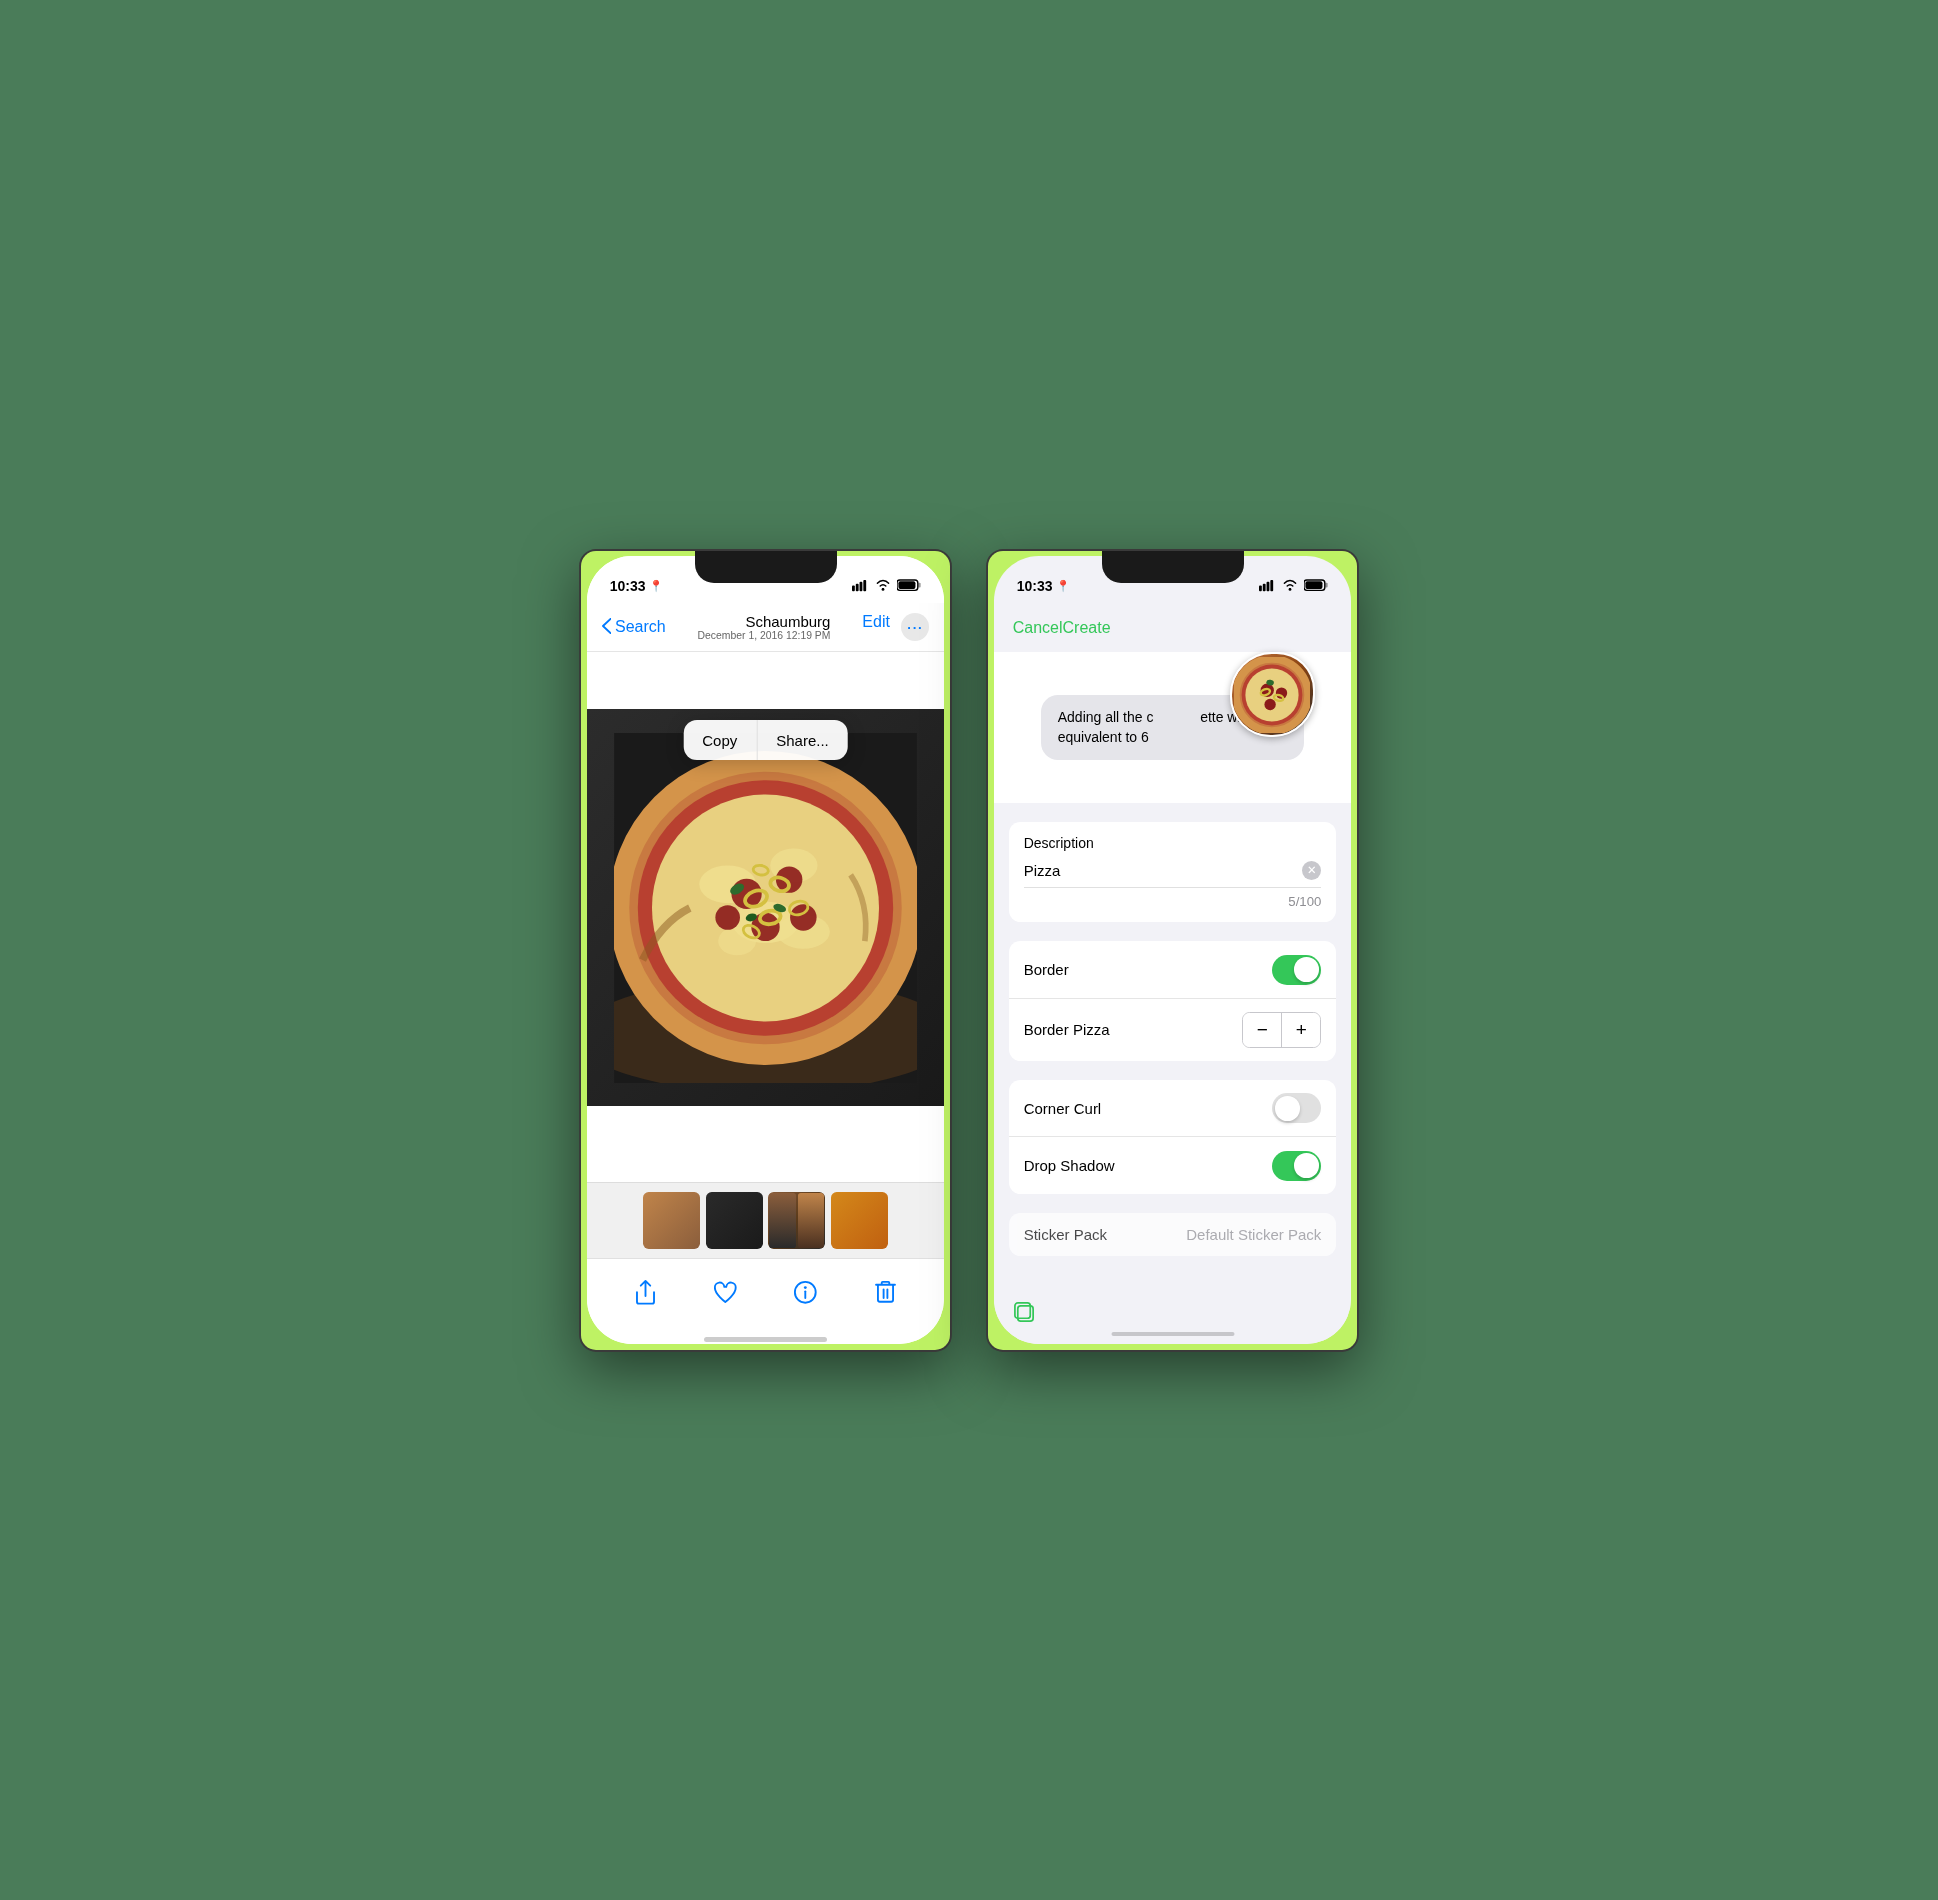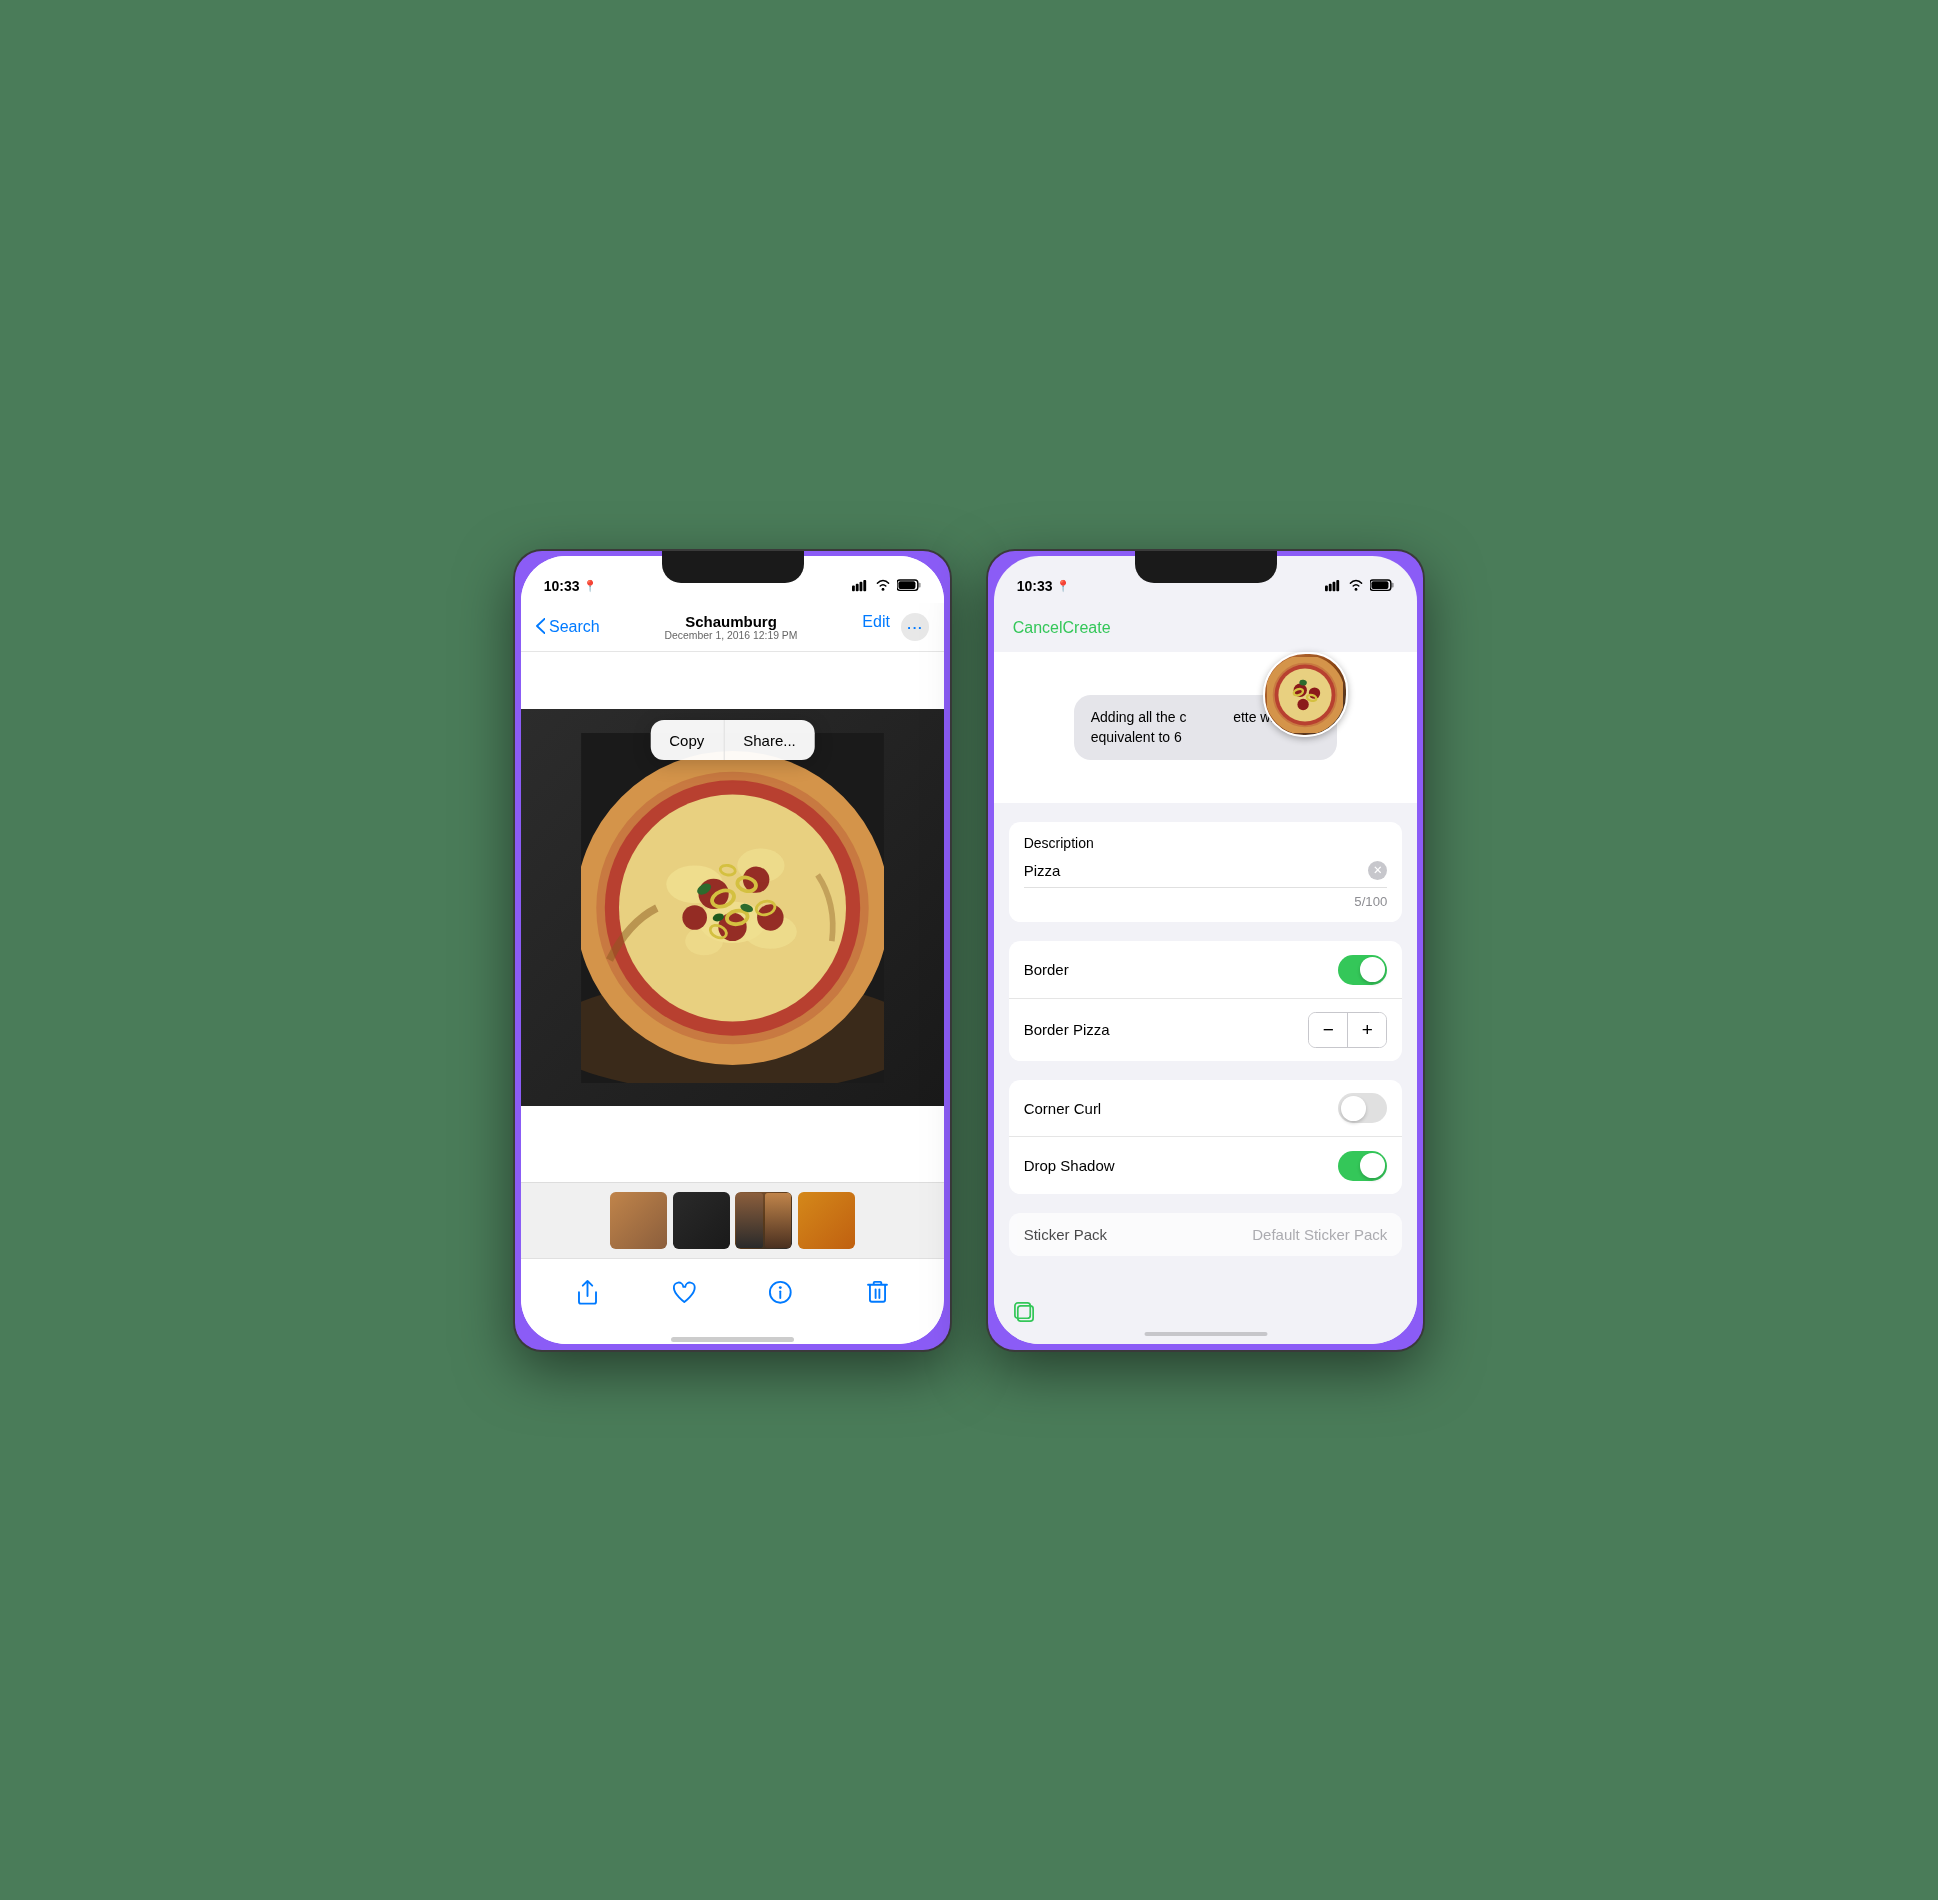--- a/index.html
+++ b/index.html
@@ -12,24 +12,24 @@
       font-family: -apple-system, BlinkMacSystemFont, 'SF Pro Display', 'Helvetica Neue', sans-serif;
       padding: 19px;
     }
     .phones-container {
       display: flex;
       gap: 38px;
       align-items: center;
     }
     
     .phone {
-      width: 435px;
+      width: 369px;
       height: 799px;
-      background: #8b5cf6;
-      border-radius: 27px;
+      background: #bef264;
+      border-radius: 15px;
       position: relative;
       box-shadow: 0 0 0 1.9px #3a3a3a, 0 19px 57px rgba(0,0,0,0.5);
       overflow: hidden;
     }
     .phone::before {
       content: '';
       position: absolute;
       top: 0; left: 50%;
       transform: translateX(-50%);
       width: 142px; height: 32px;
@@ -79,22 +79,23 @@
       display: flex;
       color: #007AFF;
       font-size: 16px;
       gap: 3.8px;
     }
     .nav-title {
       text-align: center;
     }
     .nav-title-main {
       font-size: 15px;
-      font-weight: 700;
+      font-weight: 400;
       color: #000;
+      text-align: right;
     }
     .nav-title-sub {
       font-size: 10.4px;
       color: #666;
     }
     .nav-actions {
       display: flex;
       align-items: flex-start;
       gap: 11.4px;
     }

